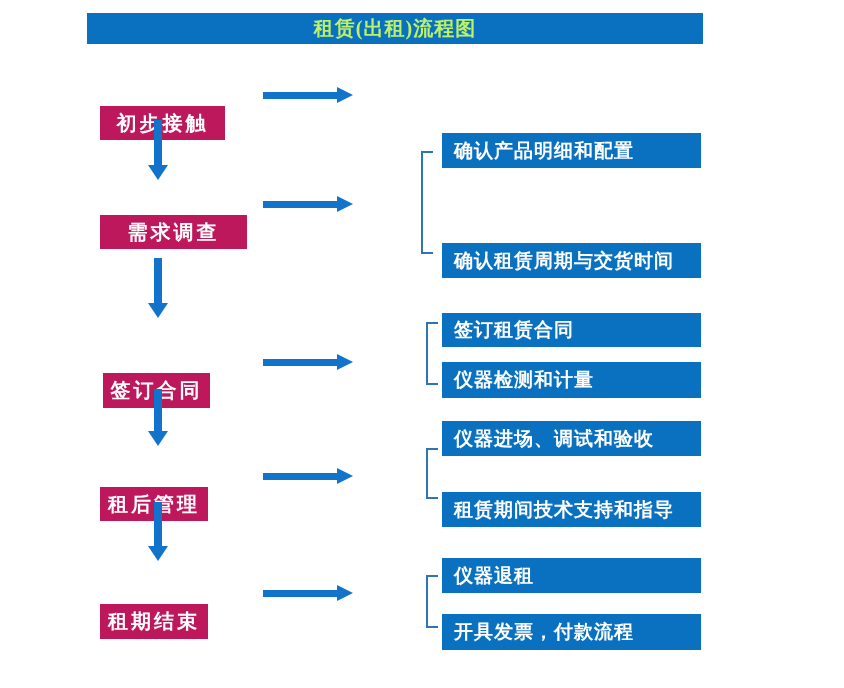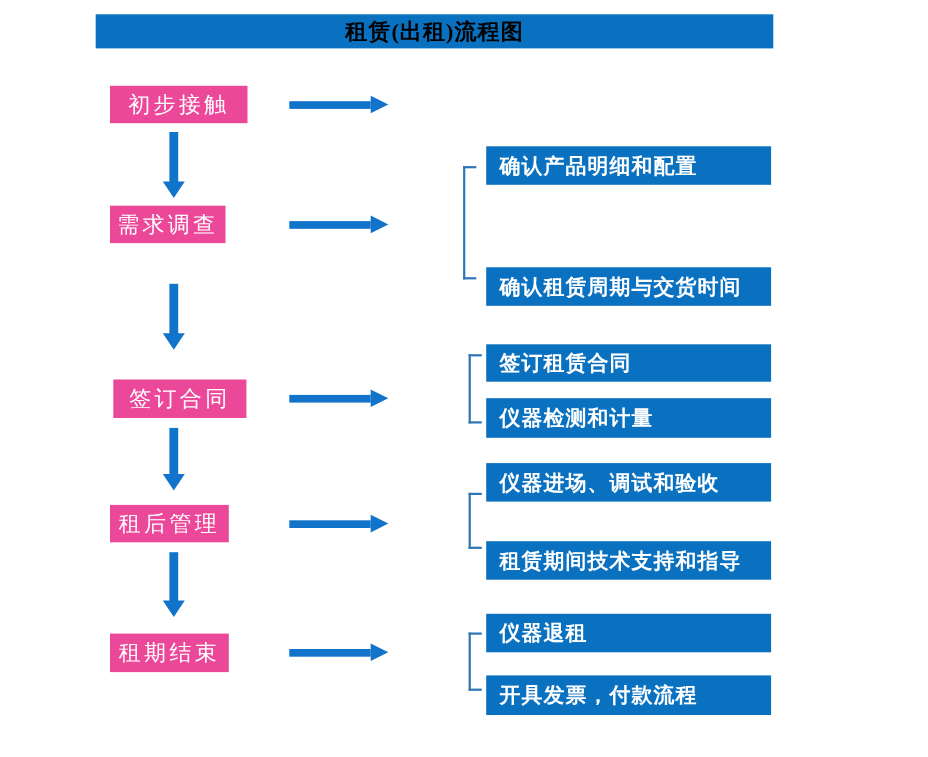--- a/index.html
+++ b/index.html
@@ -2,27 +2,27 @@
 <html><head>
 <meta charset="utf-8">
 <style>
   html,body{margin:0;padding:0;background:#ffffff;}
   .canvas{
     position:relative;width:844px;height:688px;background:#ffffff;overflow:hidden;
     font-family:"Liberation Serif","DejaVu Serif",serif;
   }
   .title-bar{
     position:absolute;left:87px;top:13px;width:616px;height:31px;
-    background:#0a71c0;color:#000000;display:flex;align-items:center;justify-content:center;
+    background:#0a71c0;color:#bef264;display:flex;align-items:center;justify-content:center;
     font-size:20px;font-weight:bold;letter-spacing:1px;
   }
   .lbox{
-    position:absolute;background:#ec4899;color:#fff;
+    position:absolute;background:#be185d;color:#fff;
     display:flex;align-items:center;justify-content:center;
-    font-size:20px;font-weight:normal;letter-spacing:3px;white-space:nowrap;
+    font-size:20px;font-weight:bold;letter-spacing:3px;white-space:nowrap;margin-top:28px;
   }
   .rbox{
     position:absolute;left:442px;width:259px;height:35px;background:#0a71c0;color:#fff;
     display:flex;align-items:center;
     font-size:19px;font-weight:bold;letter-spacing:1px;white-space:nowrap;
     padding-left:12px;box-sizing:border-box;
   }
   
   .harrow{position:absolute;left:263px;width:90px;height:16px;}
   .harrow .shaft{position:absolute;left:0;top:5px;width:74px;height:7px;background:#1273cb;}
@@ -41,22 +41,22 @@
 </head>
 <body>
 
 <div class="canvas">
 
   <div class="title-bar">
     <span>租赁(出租)流程图</span>
   </div>
 
   <div class="lbox" style="left:100px;top:78px;width:125px;height:34px">初步接触</div>
-  <div class="lbox" style="left:100px;top:187px;width:105px;height:34px">需求调查</div>
-  <div class="lbox" style="left:103px;top:345px;width:121px;height:35px">签订合同</div>
+  <div class="lbox" style="left:100px;top:187px;width:147px;height:34px">需求调查</div>
+  <div class="lbox" style="left:103px;top:345px;width:107px;height:35px">签订合同</div>
   <div class="lbox" style="left:100px;top:459px;width:108px;height:34px">租后管理</div>
   <div class="lbox" style="left:100px;top:576px;width:108px;height:35px">租期结束</div>
 
   <div class="varrow" style="top:120px;height:60px">
     <div class="shaft" style="height:46px"></div>
     <div class="head"></div>
   </div>
   <div class="varrow" style="top:258px;height:60px">
     <div class="shaft" style="height:46px"></div>
     <div class="head"></div>

